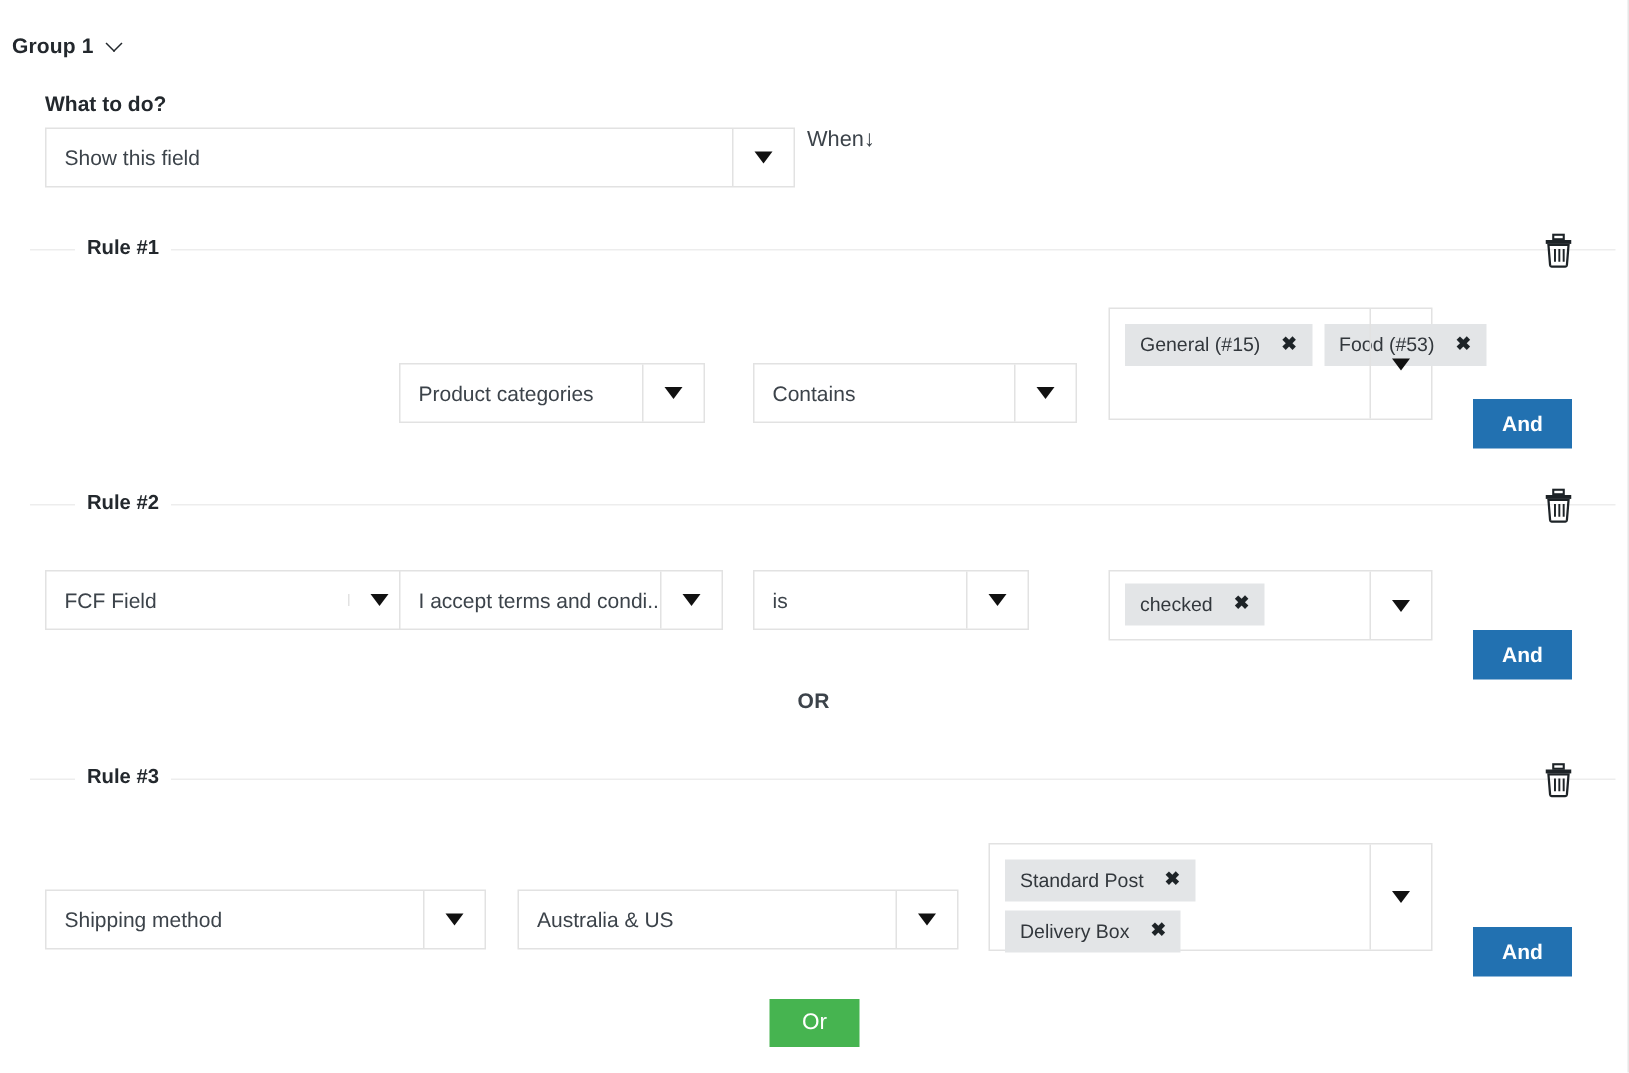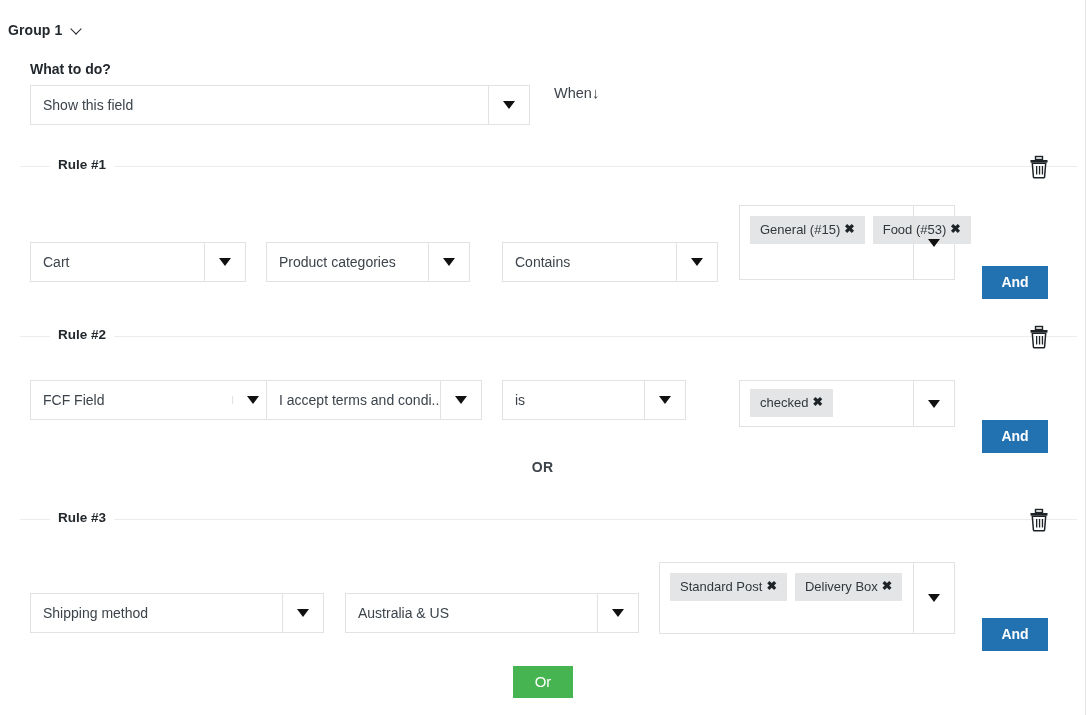--- a/index.html
+++ b/index.html
@@ -68,21 +68,21 @@
     color: #23282d;
   }
   .whattodo-row {
     position: absolute;
     left: 30px;
     top: 85px;
     display: flex;
     align-items: flex-start;
   }
   .when-text {
-    margin-left: 24px;
+    margin-left: 8px;
     font-size: 14.5px;
     color: #3c434a;
     white-space: nowrap;
     display: flex;
     align-items: baseline;
   }
   .when-arrow {
     font-size: 15px;
     line-height: 1;
     margin-left: 0px;
@@ -148,21 +148,21 @@
     justify-content: center;
   }
   .tag {
     background: #e3e5e7;
     color: #32373c;
     font-size: 13px;
     line-height: 1;
     padding: 7px 10px 8px 10px;
     display: inline-flex;
     align-items: center;
-    gap: 4px;
+    gap: 14px;
     white-space: nowrap;
   }
   .tag .x {
     font-weight: bold;
     font-size: 12.5px;
     color: #1d2327;
     cursor: pointer;
   }
 
   
@@ -262,26 +262,20 @@
     <svg width="22" height="24" viewBox="0 0 22 24">
       <rect x="7.5" y="1.5" width="7" height="3" fill="none" stroke="#1d2327" stroke-width="1.4"></rect>
       <rect x="2.5" y="5" width="17" height="2.6" fill="#1d2327"></rect>
       <path d="M4.3 8.2 L5.4 21.8 Q5.5 22.7 6.4 22.7 L15.6 22.7 Q16.5 22.7 16.6 21.8 L17.7 8.2 Z" fill="none" stroke="#1d2327" stroke-width="1.5"></path>
       <rect x="8" y="11" width="1.3" height="8.5" fill="#1d2327"></rect>
       <rect x="10.9" y="11" width="1.3" height="8.5" fill="#1d2327"></rect>
       <rect x="13.8" y="11" width="1.3" height="8.5" fill="#1d2327"></rect>
     </svg>
   </div>
 
-  <div class="sel abs" style="left:30px; top:242px; width:216px;">
-    <div class="sel-val">Cart</div>
-    <div class="sel-btn">
-        <span class="caret"></span>
-      </div>
-  </div>
   <div class="sel abs" style="left:266px; top:242px; width:204px;">
     <div class="sel-val">Product categories</div>
     <div class="sel-btn">
         <span class="caret"></span>
       </div>
   </div>
   <div class="sel abs" style="left:502px; top:242px; width:216px;">
     <div class="sel-val">Contains</div>
     <div class="sel-btn">
         <span class="caret"></span>

